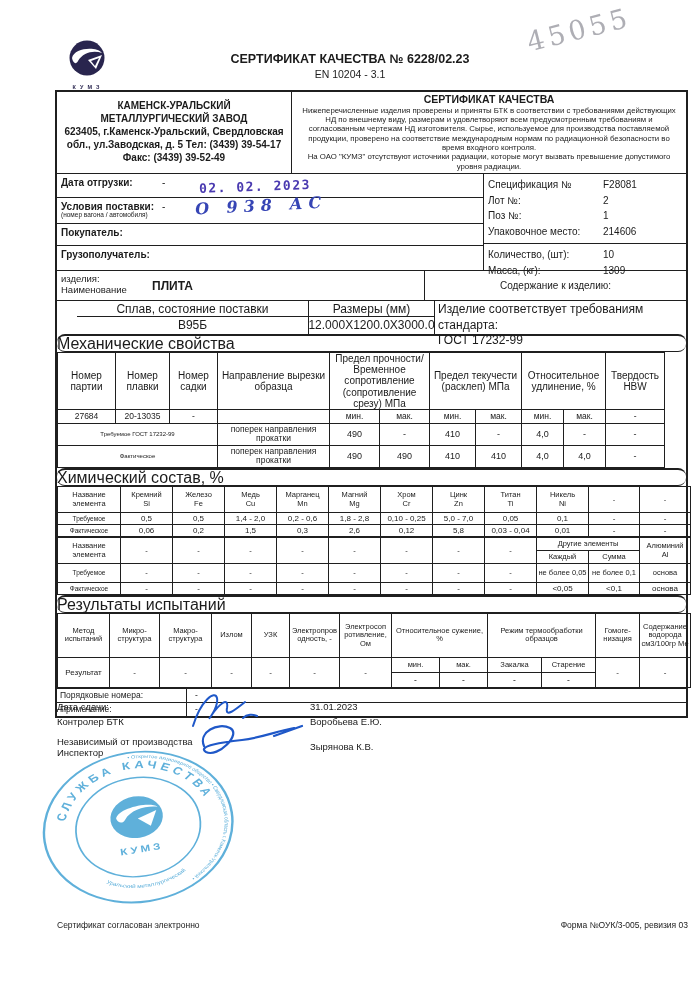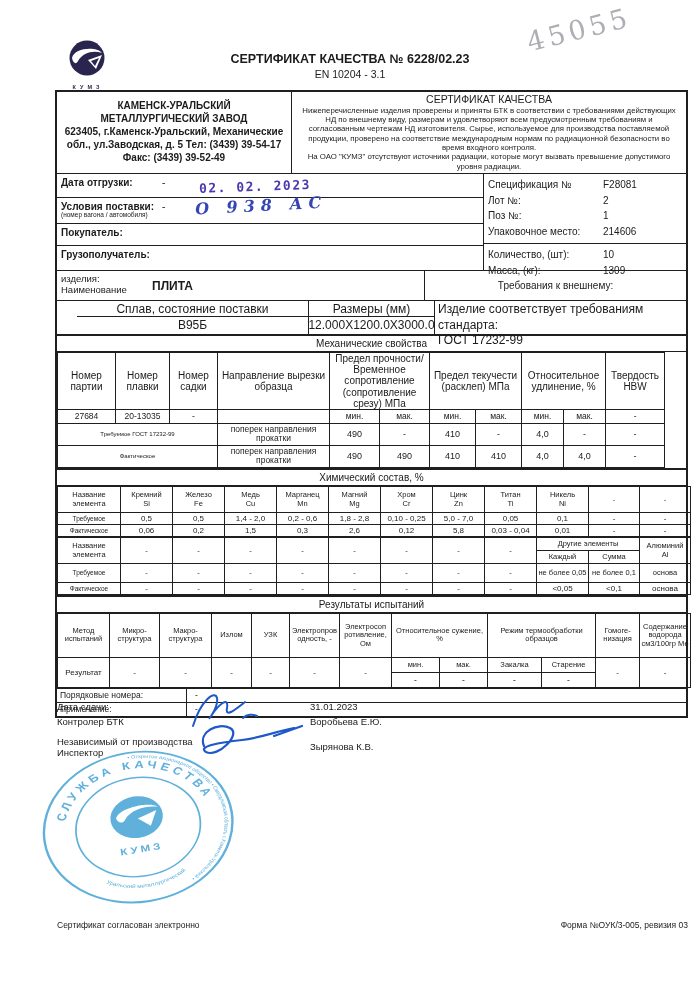--- a/index.html
+++ b/index.html
@@ -6,21 +6,21 @@
   body{width:700px;height:990px;background:#ffffff;font-family:"Liberation Sans",sans-serif;color:#1b1b1b;position:relative;overflow:hidden;}
   .pencil{position:absolute;left:526px;top:14px;font-family:"DejaVu Serif",serif;font-size:27px;color:#9a9aa2;letter-spacing:4px;transform:rotate(-14deg);opacity:.8;}
   .logo{position:absolute;left:58px;top:40px;width:60px;text-align:center;}
   .logo-caption{font-size:5.5px;font-weight:bold;letter-spacing:4px;color:#2a2650;margin-top:0px;}
   .title{position:absolute;left:0;top:52px;width:700px;text-align:center;font-weight:bold;font-size:12.5px;}
   .subtitle{position:absolute;left:0;top:68px;width:700px;text-align:center;font-size:10.5px;}
   .main-box{position:absolute;left:55px;top:90px;width:633px;border:2px solid #1f1f1f;box-sizing:border-box;background:#fff;}
   .secA{display:flex;border-bottom:1.5px solid #1f1f1f;height:82px;box-sizing:border-box;}
   .secA .aleft{width:235px;border-right:1.5px solid #1f1f1f;box-sizing:border-box;text-align:center;font-weight:bold;font-size:10px;line-height:1.3;padding-top:7px;}
   .secA .aright{flex:1;text-align:center;font-size:7.8px;line-height:1.2;padding:1px 5px;box-sizing:border-box;}
-  .dtitle{font-weight:normal;font-size:10.5px;}
+  .dtitle{font-weight:bold;font-size:10.5px;}
   .secB{display:flex;border-bottom:1px solid #1f1f1f;}
   .bleft{width:427px;border-right:1px solid #1f1f1f;box-sizing:border-box;}
   .brow{position:relative;border-bottom:1px solid #1f1f1f;padding:3px 0 0 4px;box-sizing:border-box;font-size:10px;font-weight:bold;}
   .brow1{height:24px;}.brow2{height:26px;}.brow3{height:22px;}.brow4{height:24px;border-bottom:none;}
   .dash{position:absolute;left:105px;top:3px;font-weight:normal;}
   .stamp-date{position:absolute;left:142px;top:5px;font-family:"DejaVu Sans Mono",monospace;font-weight:bold;font-size:13px;color:#4a3ab0;letter-spacing:1.5px;transform:rotate(-2deg);}
   .hand-blue{position:absolute;left:138px;top:-2px;font-family:"DejaVu Serif",serif;font-style:italic;font-size:16px;color:#3645b5;letter-spacing:6px;transform:rotate(-3deg);}
   .sublabel{font-size:6.5px;font-weight:normal;line-height:1;}
   .bright{flex:1;font-size:10px;}
   .block1{height:70px;border-bottom:1px solid #1f1f1f;box-sizing:border-box;padding:3px 0 12px 4px;}
@@ -30,21 +30,21 @@
   .secC{display:flex;border-bottom:1px solid #1f1f1f;height:30px;box-sizing:border-box;}
   .cleft{width:368px;border-right:1px solid #1f1f1f;box-sizing:border-box;position:relative;font-size:9.5px;line-height:1.2;padding:2px 0 0 4px;}
   .plate{position:absolute;left:95px;top:8px;font-size:12px;font-weight:bold;}
   .cright{flex:1;display:flex;align-items:center;justify-content:center;font-size:10px;}
   .secD{display:flex;height:33px;box-sizing:border-box;font-size:12px;margin-left:20px;}
   .d1{width:232px;border-right:1px solid #1f1f1f;box-sizing:border-box;}
   .d2{width:126px;border-right:1px solid #1f1f1f;box-sizing:border-box;}
   .dtop{height:16px;border-bottom:1px solid #1f1f1f;display:flex;align-items:center;justify-content:center;box-sizing:border-box;}
   .dbot{height:16px;display:flex;align-items:center;justify-content:center;}
   .d3{flex:1;padding:1px 3px;line-height:1.3;box-sizing:border-box;}
-  .bar{border-top:2px solid #1f1f1f;border-bottom:1px solid #1f1f1f;text-align:center;font-size:10px;height:15px;line-height:15px;}
+  .bar{border-top:2px solid #1f1f1f;border-bottom:1px solid #1f1f1f;text-align:left;font-size:16px;height:15px;line-height:15px;border-radius:8px;}
   table{border-collapse:collapse;table-layout:fixed;}
   .t td,.t th{border:1px solid #1f1f1f;font-weight:normal;text-align:center;vertical-align:middle;padding:0 1px;box-sizing:border-box;overflow:hidden;}
   .mech{width:607px;font-size:9px;}
   .mech th{font-size:10px;line-height:1.12;}
   .mech tr.hdr{height:54px;}
   .mech tr.r2{height:14px;font-size:8.5px;}
   .mech tr.rr{height:22px;}
   .mech .dir{font-size:8.5px;line-height:1.1;}
   .tiny{font-size:6px;text-align:left;vertical-align:top;line-height:1.1;padding-left:2px;}
   .chem{width:633px;font-size:8px;}
@@ -87,21 +87,21 @@
 
 <div class="title">СЕРТИФИКАТ КАЧЕСТВА № 6228/02.23</div>
 <div class="subtitle">EN 10204 - 3.1</div>
 
 <div class="main-box">
 
   <div class="secA">
     <div class="aleft">
       <div>КАМЕНСК-УРАЛЬСКИЙ</div>
       <div>МЕТАЛЛУРГИЧЕСКИЙ ЗАВОД</div>
-      <div>623405, г.Каменск-Уральский, Механические</div>
+      <div>623405, г.Каменск-Уральский, Свердловская</div>
       <div>обл., ул.Заводская, д. 5 Тел: (3439) 39-54-17</div>
       <div>Факс: (3439) 39-52-49</div>
     </div>
     <div class="aright">
       <div class="dtitle">СЕРТИФИКАТ КАЧЕСТВА</div>
       <div>Нижеперечисленные изделия проверены и приняты БТК в соответствии с требованиями действующих НД по внешнему виду, размерам и удовлетворяют всем предусмотренным требованиям и согласованным чертежам НД изготовителя. Сырье, используемое для производства поставляемой продукции, проверено на соответствие международным нормам по радиационной безопасности во время входного контроля.</div>
       <div>На ОАО "КУМЗ" отсутствуют источники радиации, которые могут вызвать превышение допустимого уровня радиации.</div>
     </div>
   </div>
 
@@ -157,21 +157,21 @@
     </div>
   </div>
 
   <div class="secC">
     <div class="cleft">
       <div>изделия:</div>
       <div>Наименование</div>
       <span class="plate">ПЛИТА</span>
     </div>
     <div class="cright">
-      <span>Требования к внешнему:</span>
+      <span>Содержание к изделию:</span>
     </div>
   </div>
 
   <div class="secD">
     <div class="d1">
       <div class="dtop">Сплав, состояние поставки</div>
       <div class="dbot">В95Б</div>
     </div>
     <div class="d2">
       <div class="dtop">Размеры (мм)</div>

